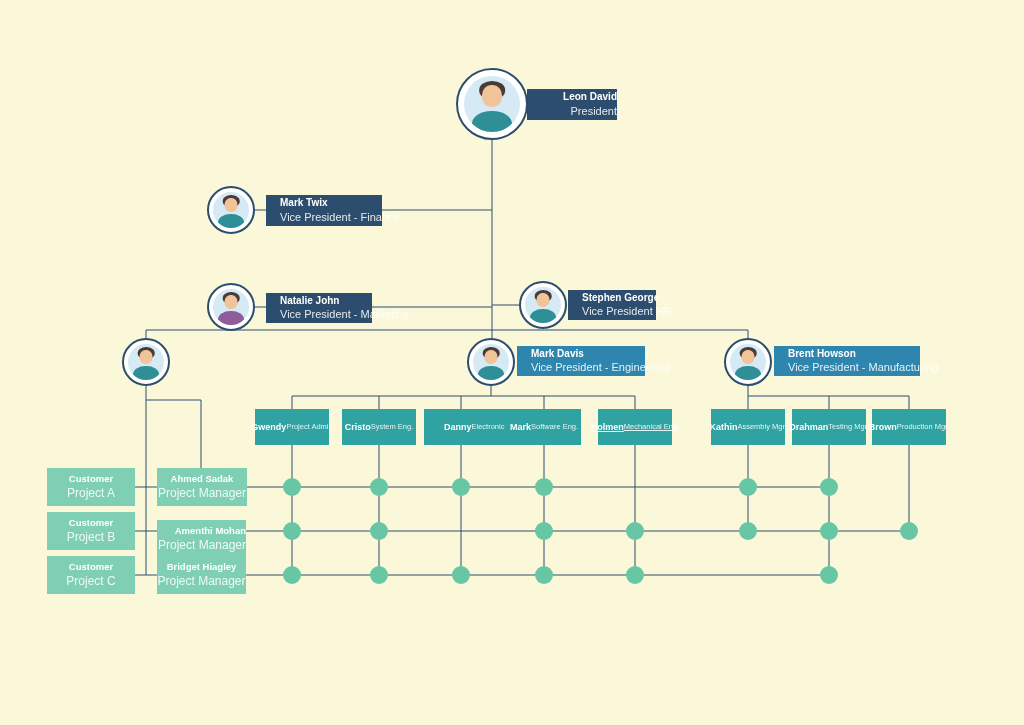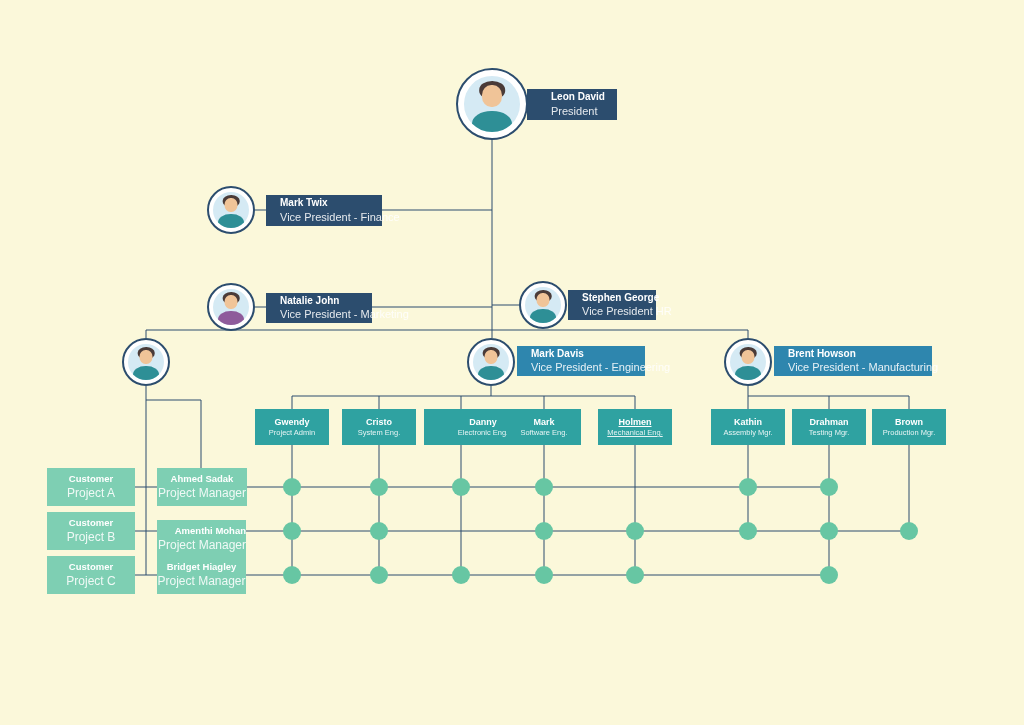--- a/index.html
+++ b/index.html
@@ -4,25 +4,25 @@
 <style>
   html,body{margin:0;padding:0;}
   body{font-family:"Liberation Sans", sans-serif;}
   #canvas{position:relative;width:1024px;height:725px;background:#fbf8da;overflow:hidden;}
   svg.lines{position:absolute;left:0;top:0;z-index:1;}
 
   .node-label{position:absolute;color:#fff;display:flex;flex-direction:column;justify-content:center;box-sizing:border-box;z-index:2;}
   .navy{background:#2c4d6e;}
   .blue{background:#2e86ae;}
   .exec-label{padding-left:14px;align-items:flex-start;}
-  .exec-label.president{padding-left:24px;}
+  .exec-label.president{padding-left:24px;align-items:flex-end;}
   .name{font-size:10px;font-weight:700;line-height:1.35;white-space:nowrap;}
   .role{font-size:11px;opacity:.88;line-height:1.35;white-space:nowrap;}
 
-  .dept-box{position:absolute;width:74px;height:36px;background:#2fa2a1;color:#fff;display:flex;flex-direction:column;align-items:center;justify-content:center;text-align:center;z-index:2;}
+  .dept-box{position:absolute;width:74px;height:36px;background:#2fa2a1;color:#fff;display:flex;align-items:center;justify-content:center;text-align:center;z-index:2;}
   .dept-box .name{font-size:9px;font-weight:600;}
   .dept-box .role{font-size:7.5px;}
 
   .side-box{position:absolute;width:88px;height:38px;background:#7ecfb3;color:#fff;display:flex;flex-direction:column;align-items:center;justify-content:center;text-align:center;z-index:2;}
   .side-box .name{font-size:9.5px;font-weight:600;}
   .side-box .role{font-size:12px;}
 
   .avatar{position:absolute;background:#ffffff;border:2px solid #2c4d6e;border-radius:50%;display:flex;align-items:center;justify-content:center;box-sizing:border-box;z-index:3;}
   .avatar .inner{width:82%;height:82%;border-radius:50%;background:#d5eaf4;position:relative;overflow:hidden;}
   .avatar .hair{position:absolute;left:50%;top:9%;width:46%;height:32%;transform:translateX(-50%);background:#4a3b38;border-radius:50% 50% 45% 45%;}
@@ -131,21 +131,21 @@
     <div class="role">Vice President - Engineering</div>
   </div>
   <div class="avatar" style="left:467px;top:338px;width:48px;height:48px;">
     <div class="inner">
         <div class="hair"></div>
         <div class="head"></div>
         <div class="body"></div>
       </div>
   </div>
 
-  <div class="node-label blue exec-label" style="left:774px;top:346px;width:158px;height:30px;">
+  <div class="node-label blue exec-label" style="left:774px;top:346px;width:146px;height:30px;">
     <div class="name">Brent Howson</div>
     <div class="role">Vice President - Manufacturing</div>
   </div>
   <div class="avatar" style="left:724px;top:338px;width:48px;height:48px;">
     <div class="inner">
         <div class="hair"></div>
         <div class="head"></div>
         <div class="body"></div>
       </div>
   </div>

